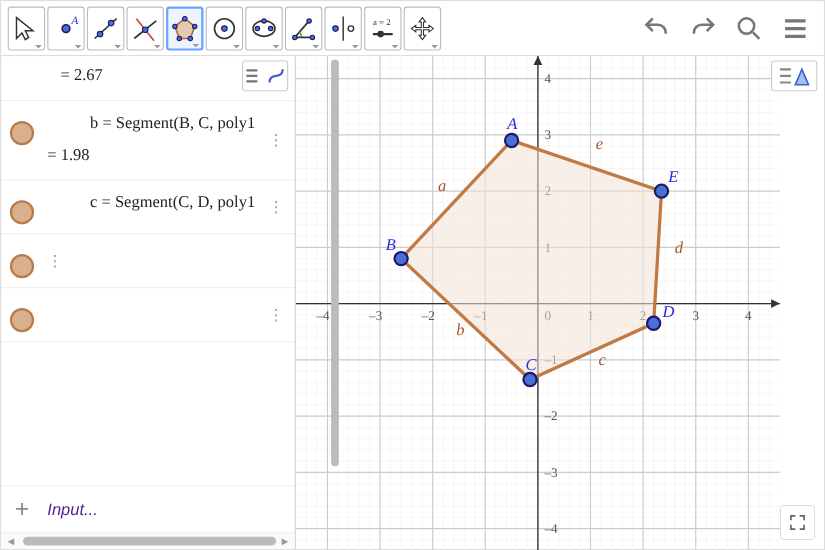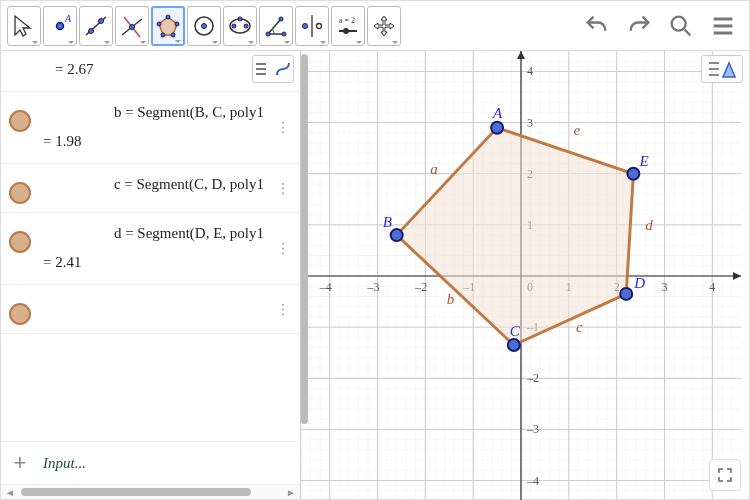--- a/index.html
+++ b/index.html
@@ -7,32 +7,32 @@
   .app { width: 750px; height: 500px; display: flex; flex-direction: column; border: 1px solid #ddd; }
   .toolbar { height: 50px; display: flex; align-items: center; padding: 4px 6px; gap: 2px; border-bottom: 1px solid #ddd; }
   .tool-btn { width: 34px; height: 40px; border: 1px solid #bbb; border-radius: 3px; background: #fff; display: flex; align-items: center; justify-content: center; cursor: pointer; position: relative; }
   .tool-btn.selected { border: 2px solid #6aa3ff; background: #eef4ff; }
   .tool-btn svg { width: 26px; height: 26px; }
   .tool-caret { position:absolute; bottom:1px; right:2px; width:0;height:0;border-left:3px solid transparent;border-right:3px solid transparent;border-top:3px solid #999; }
   .toolbar-spacer { flex: 1; }
   .tbar-icon { width: 40px; height: 40px; display:flex; align-items:center; justify-content:center; cursor:pointer; color:#666; }
   .tbar-icon svg { width: 28px; height: 28px; stroke:#777; }
   .main { flex:1; display:flex; min-height:0; }
-  .algebra { width: 300px; border-right:1px solid #ccc; display:flex; flex-direction:column; position:relative; }
+  .algebra { width: 268px; border-right:1px solid #ccc; display:flex; flex-direction:column; position:relative; }
   .algebra-list { flex:1; overflow:hidden; position:relative; }
   .alg-row { display:flex; align-items:flex-start; padding:8px 10px 8px 8px; border-bottom:1px solid #eee; gap:12px; position:relative; }
   .alg-dot { width:22px; height:22px; border-radius:50%; background:#d9b08c; border:2px solid #b97a4a; margin-top:10px; flex-shrink:0; }
   .alg-body { flex:1; font-size:15px; color:#222; font-family: 'Georgia', serif; line-height:1.7; }
   .alg-body .def { white-space: nowrap; overflow:hidden; text-overflow: clip; text-align: right; }
   .alg-body .val { margin-top:4px; }
   .alg-more { width:14px; color:#999; font-size:14px; align-self:center; }
   .alg-first { padding-left: 46px; }
   .input-row { display:flex; align-items:center; border-top:1px solid #eee; padding:8px 10px; gap:14px; }
   .plus { font-size:22px; color:#888; width:18px; text-align:center; }
-  .input-field { flex:1; color:#14532d; font-style:italic; font-size:15px;font-family:Liberation Serif, serif; }
+  .input-field { flex:1; color:#4c1d95; font-style:italic; font-size:15px; }
   .hscroll { height:15px; border-top:1px solid #eee; position:relative; background:#fafafa; }
   .hthumb { position:absolute; left:20px; top:3px; height:8px; width:230px; background:#bbb; border-radius:4px; }
   .htrackbtn { position:absolute; top:2px; width:10px; height:10px; font-size:10px; color:#999; }
   .panel-icons { position:absolute; top:4px; right:6px; width:42px; height:28px; border:1px solid #ccc; border-radius:3px; background:#fff; display:flex; align-items:center; justify-content:center; gap:2px; z-index:5; }
   .graphics { flex:1; position:relative; background:#fff; }
   .gfx-icons { position:absolute; top:4px; right:6px; width:42px; height:28px; border:1px solid #ccc; border-radius:3px; background:#fff; display:flex; align-items:center; justify-content:center; z-index:5; }
   .fullscreen-btn { position:absolute; bottom:8px; right:8px; width:32px; height:32px; border:1px solid #ddd; border-radius:4px; background:#fff; display:flex; align-items:center; justify-content:center; z-index:5; cursor:pointer; }
   .vscroll { position:absolute; left:300px; top:50px; width:8px; bottom:15px; }
   .vthumb { position:absolute; top:4px; width:7px; left:1px; height:370px; background:#bbb; border-radius:4px; }
   svg text { font-family: Georgia, serif; }
@@ -184,24 +184,20 @@
           </div>
           <div class="alg-row">
             <div class="alg-dot"></div>
             <div class="alg-body">
               <div class="def">c  =  Segment(C, D, poly1</div>
             </div>
             <div class="alg-more">⋮</div>
           </div>
           <div class="alg-row">
             <div class="alg-dot"></div>
-            <div class="alg-body">
-              <div class="def">d  =  Segment(D, E, poly1</div>
-              <div class="val">=  2.41</div>
-            </div>
             <div class="alg-more">⋮</div>
           </div>
           <div class="alg-row">
             <div class="alg-dot"></div>
             <div class="alg-body">
             </div>
             <div class="alg-more">⋮</div>
           </div>
         </div>
       <div class="input-row">

